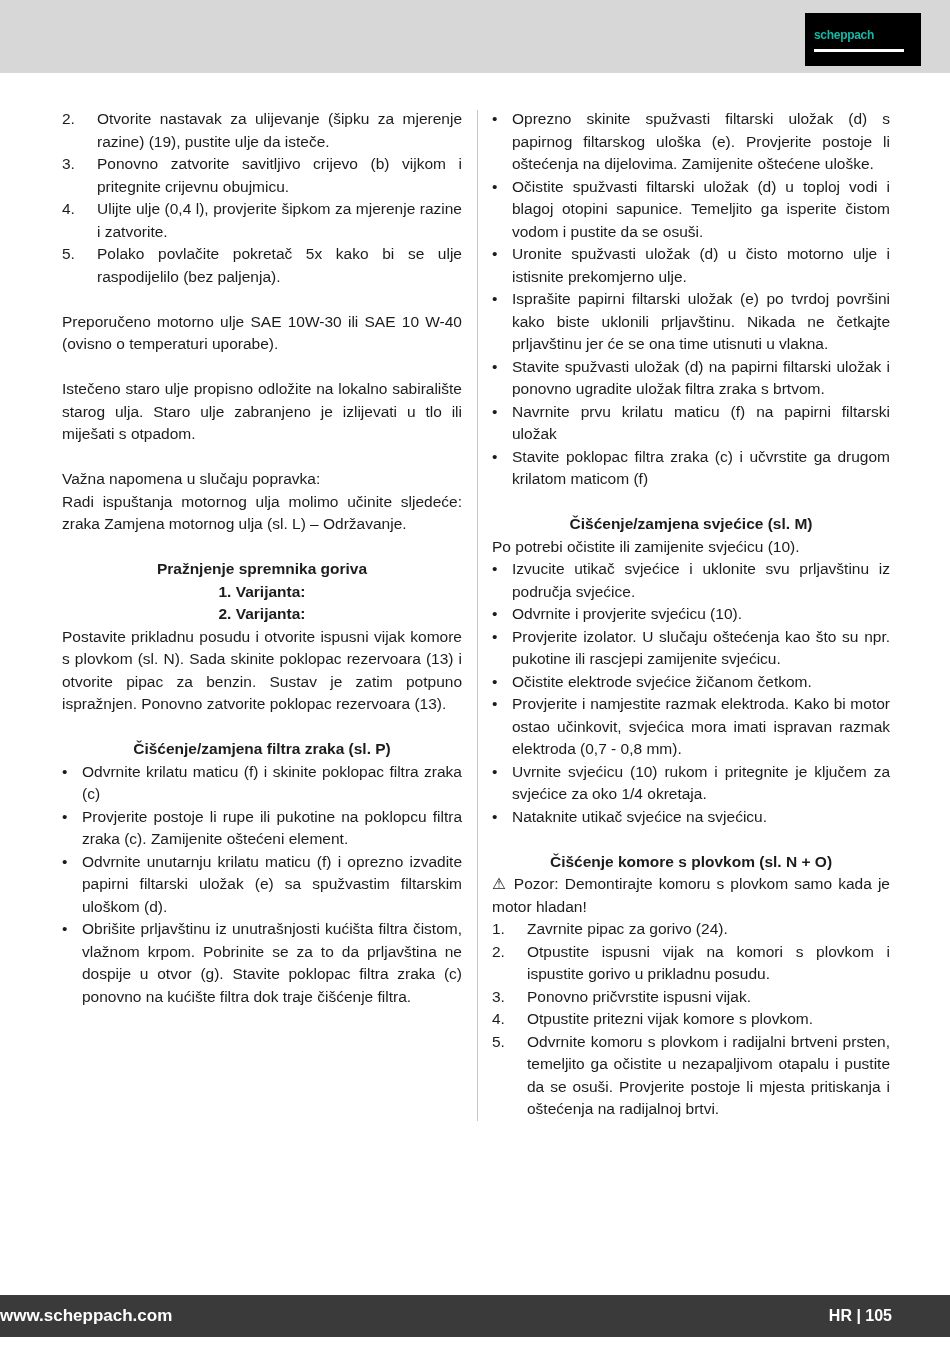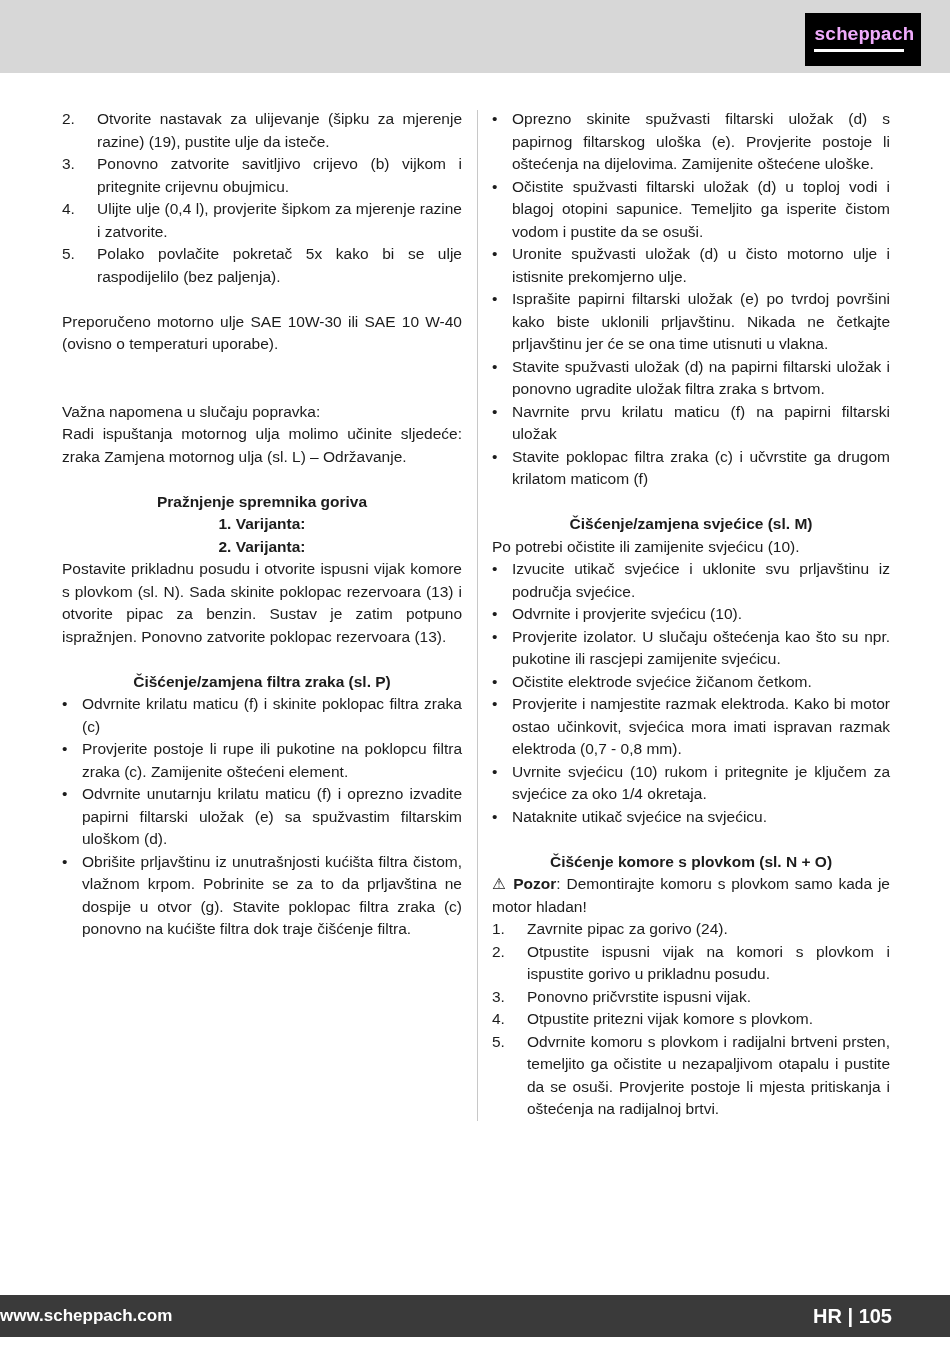--- a/index.html
+++ b/index.html
@@ -17,59 +17,59 @@
     background: #d7d7d7;
   }
   .logo-box {
     position: absolute; right: 29px; top: 13px;
     width: 116px; height: 53px;
     background: #000000;
     display: flex; flex-direction: column; justify-content: center;
     padding: 6px 9px 9px 9px;
   }
   .logo-text {
-    color: #f0abfc; font-weight: bold; font-size: 19px;
-    letter-spacing: -0.3px; line-height: 22px; font-family: Liberation Mono, monospace;
+    color: #14b8a6; font-weight: bold; font-size: 12px;
+    letter-spacing: -0.3px; line-height: 22px;
   }
   .logo-underline { height: 3px; background: #ffffff; width: 92%; margin-top: 3px; }
 
   
   .content {
     position: absolute; top: 108px; left: 62px;
     display: flex; align-items: stretch;
   }
   .col {
     font-size: 15.5px; line-height: 22.5px; text-align: justify;
   }
   .col.left  { width: 400px; }
   .col.right { width: 398px; }
   .divider { width: 1px; background: #c8c8c8; margin: 2px 14px 0 15px; }
 
   .gap { height: 22.5px; }
   .heading { font-weight: bold; text-align: center; }
   .para.indent { padding-left: 20px; }
-  .bold { font-weight: bold; }
+  .bold { font-weight: normal; }
 
   .list .li { display: flex; }
   .list .marker { flex: 0 0 20px; width: 20px; }
   .list.olist .marker { flex: 0 0 35px; width: 35px; }
   .list .litext { flex: 1 1 auto; text-align: justify; }
 
   
   .footer {
     position: absolute; left: 0; right: 0; bottom: 11px; height: 42px;
     background: #3a3a3a; color: #ffffff;
     display: flex; align-items: center;
   }
   .footer-site {
     position: absolute; left: 0; right: 0; text-align: left;
     font-weight: bold; font-size: 17px;
   }
   .footer-page {
-    position: absolute; right: 58px; font-size: 20px; font-weight: bold; padding-left: 32px;
+    position: absolute; right: 58px; font-size: 16px; font-weight: bold; padding-left: 32px;
   }
 </style>
 </head>
 <body>
 
 <div class="page">
 
   <header class="header">
     <div class="logo-box">
       <span class="logo-text">scheppach</span>
@@ -93,20 +93,21 @@
             <span class="litext">Ulijte ulje (0,4 l), provjerite šipkom za mjerenje razine i zatvorite.</span>
           </div>
           <div class="li">
             <span class="marker">5.</span>
             <span class="litext">Polako povlačite pokretač 5x kako bi se ulje raspodijelilo (bez paljenja).</span>
           </div>
         </div>
         <div class="gap"></div>
         <p class="blk para">Preporučeno motorno ulje SAE 10W-30 ili SAE 10 W-40 (ovisno o temperaturi uporabe).</p>
         <div class="gap"></div>
+        <p class="blk para">Istečeno staro ulje propisno odložite na lokalno sabiralište starog ulja. Staro ulje zabranjeno je izlijevati u tlo ili miješati s otpadom.</p>
         <div class="gap"></div>
         <p class="blk para">Važna napomena u slučaju popravka:</p>
         <p class="blk para">Radi ispuštanja motornog ulja molimo učinite sljedeće: zraka Zamjena motornog ulja (sl. L) – Održavanje.</p>
         <div class="gap"></div>
         <p class="blk heading">Pražnjenje spremnika goriva</p>
         <p class="blk heading">1. Varijanta:</p>
         <p class="blk heading">2. Varijanta:</p>
         <p class="blk para">Postavite prikladnu posudu i otvorite ispusni vijak komore s plovkom (sl. N). Sada skinite poklopac rezervoara (13) i otvorite pipac za benzin. Sustav je zatim potpuno ispražnjen. Ponovno zatvorite poklopac rezervoara (13).</p>
         <div class="gap"></div>
         <p class="blk heading">Čišćenje/zamjena filtra zraka (sl. P)</p>

